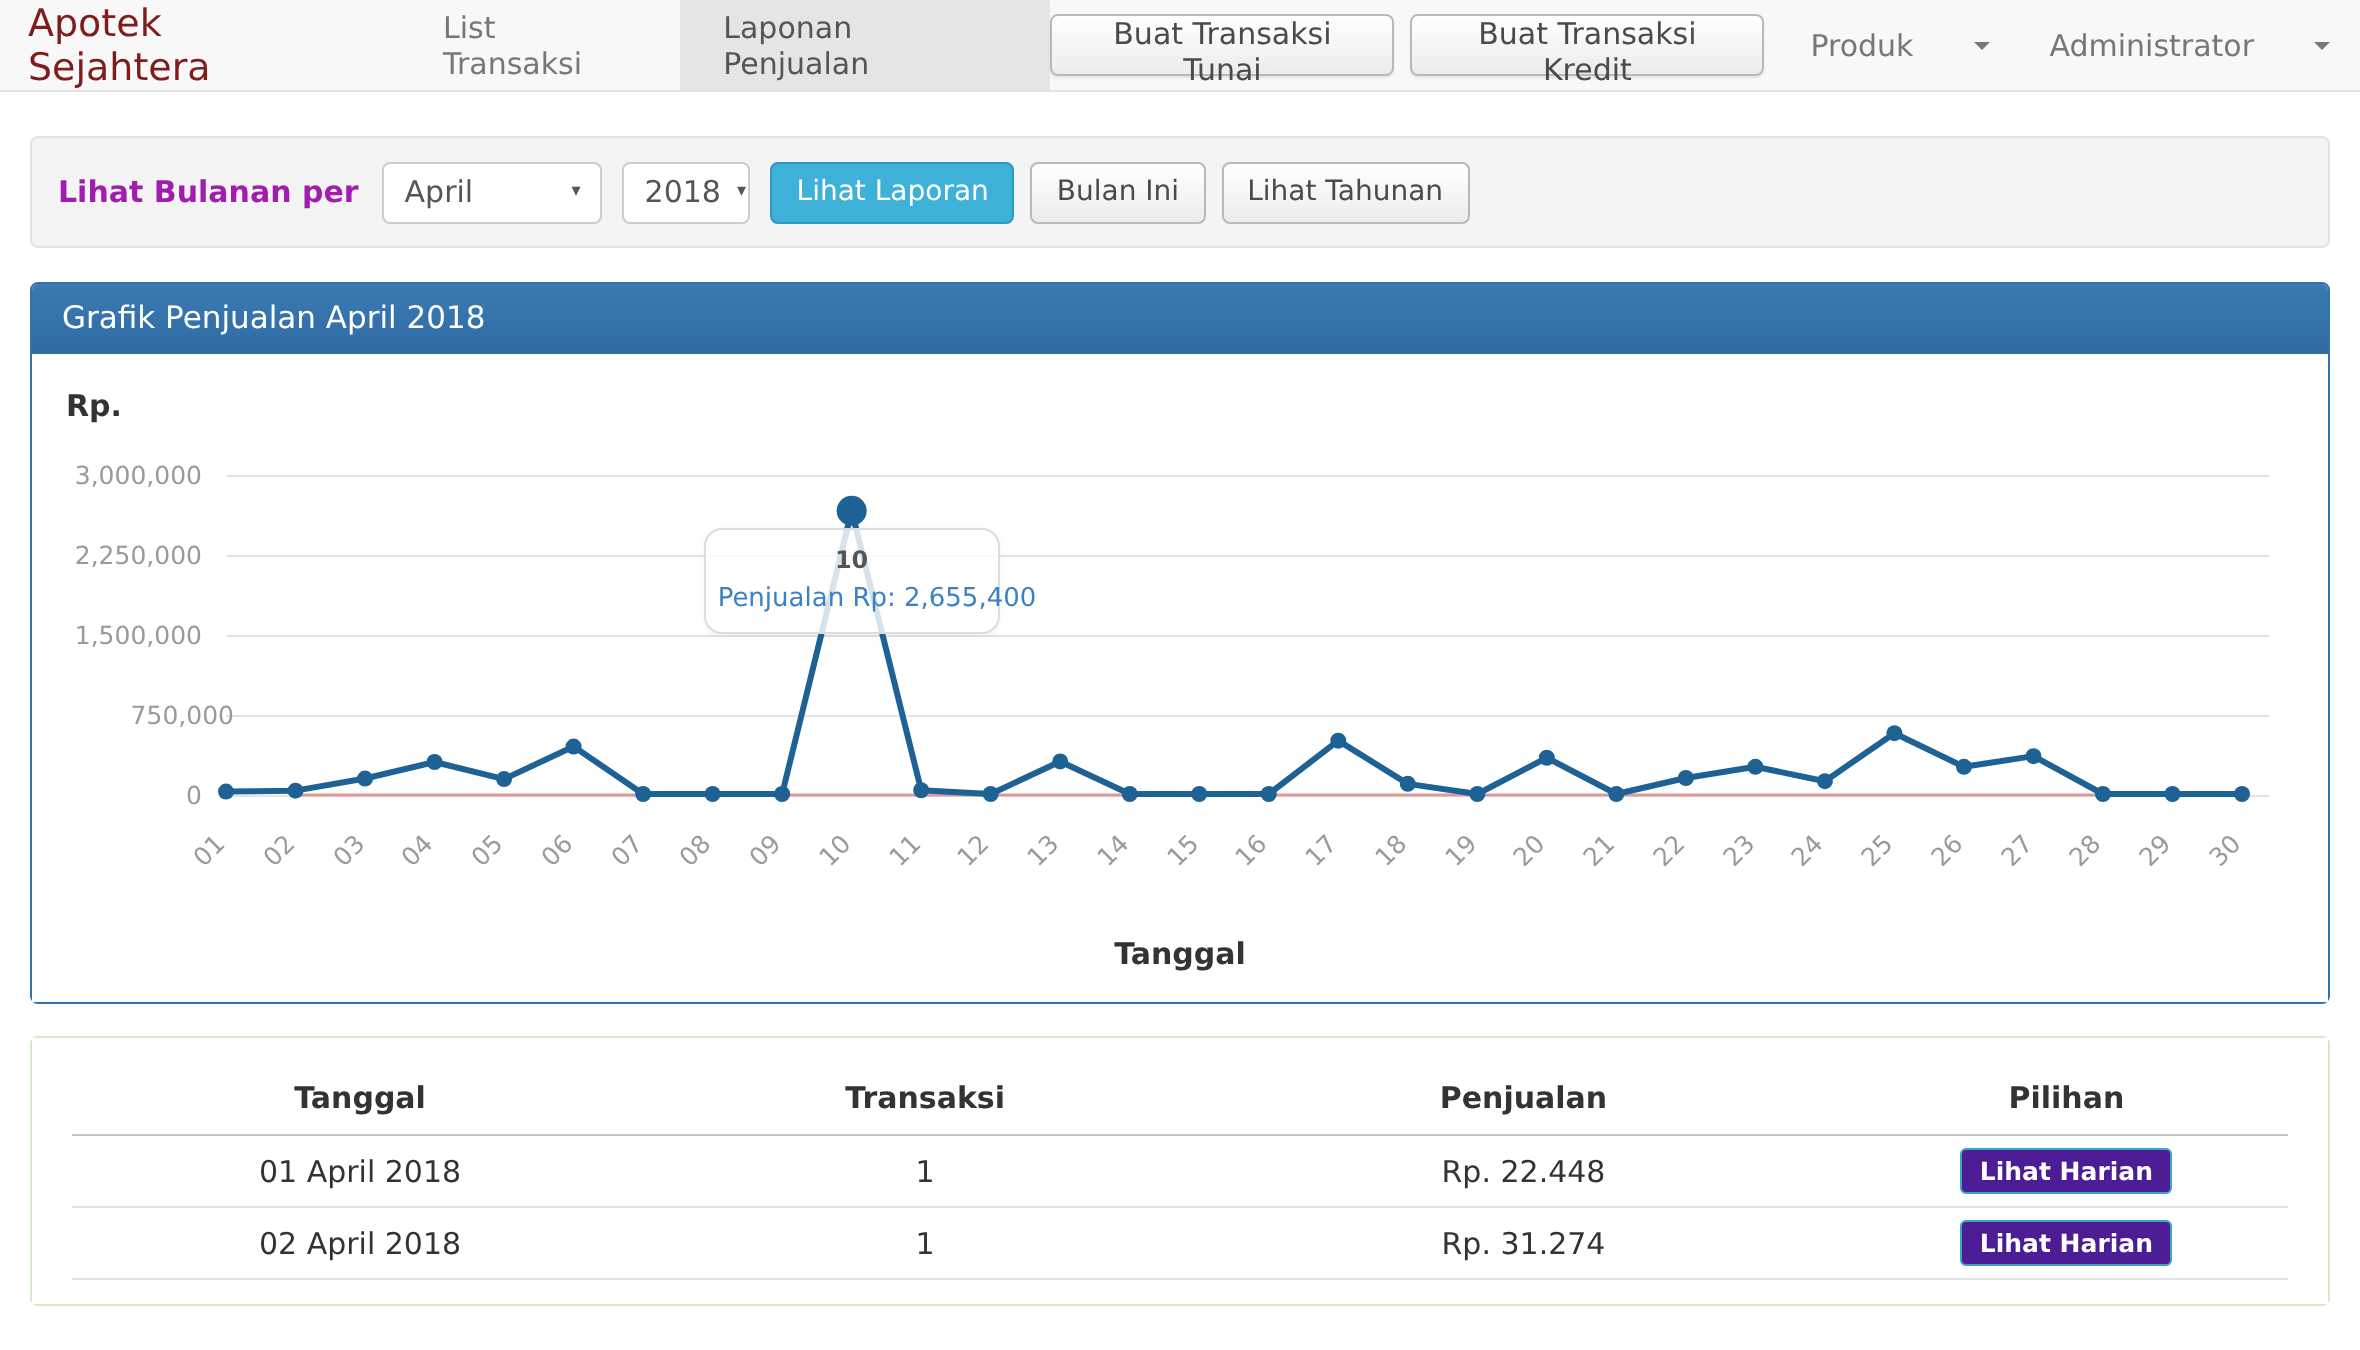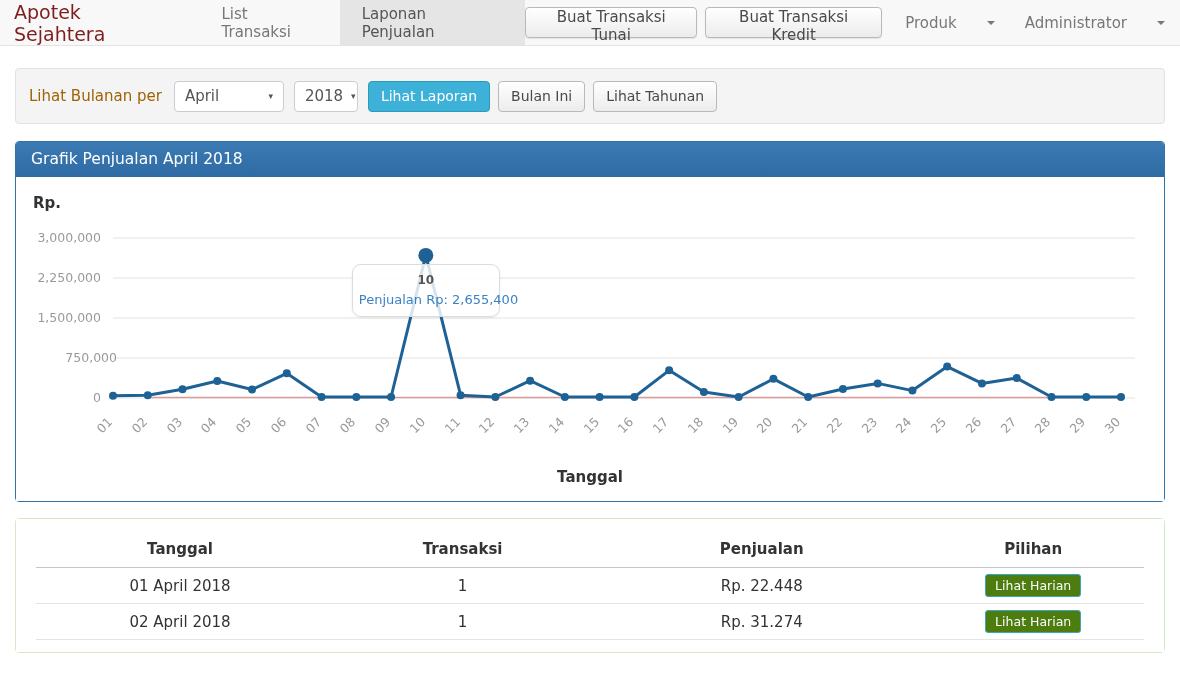--- a/index.html
+++ b/index.html
@@ -25,21 +25,21 @@
   .caret { display: inline-block; width: 0; height: 0; margin-left: 6px;
     border-left: 4px solid transparent; border-right: 4px solid transparent;
     border-top: 4px solid #777; }
 
   .container { margin: 0 15px; }
 
   
   .well { margin-top: 22px; height: 56px; background: #f4f4f4;
     border: 1px solid #e2e2e2; border-radius: 4px; display: flex;
     align-items: center; padding: 0 13px; }
-  .well-label { font-weight: normal; font-size: 15px; color: #a16207; margin-right: 12px; }
+  .well-label { font-weight: bold; font-size: 15px; color: #a21caf; margin-right: 12px; }
   .fake-select { background: #fff; border: 1px solid #ccc; border-radius: 4px;
     height: 31px; display: flex; align-items: center; font-size: 15px; color: #555;
     padding: 0 10px; margin-right: 10px; cursor: pointer; justify-content: space-between; }
   .sel-month { width: 110px; }
   .sel-year { width: 64px; }
   .sel-caret { font-size: 9px; color: #555; margin-left: 8px; }
   .btn { height: 31px; padding: 0 12px; font-size: 14px; border-radius: 4px;
     cursor: pointer; margin-right: 8px; font-family: inherit; }
   .btn-info { background: #3eb1d8; border: 1px solid #2a9bbd; color: #fff; }
   .btn-default { background: linear-gradient(#ffffff, #ececec);
@@ -73,23 +73,23 @@
     color: #3c763d; height: 35px; line-height: 35px; padding: 0 15px;
     font-size: 15.5px; border-radius: 3px 3px 0 0; }
   .panel-success .panel-body { padding: 12px 20px; }
   table.detail { width: 100%; border-collapse: collapse; font-size: 15px; }
   table.detail th { font-weight: bold; color: #333; text-align: center;
     padding: 9px 6px; border-bottom: 1px solid #c6c6c6; }
   table.detail td { text-align: center; color: #333; padding: 6px 6px;
     border-bottom: 1px solid #e4e4e4; }
   table.detail col.c1 { width: 26%; } table.detail col.c2 { width: 25%; }
   table.detail col.c3 { width: 29%; } table.detail col.c4 { width: 20%; }
-  .btn-xs-info { background: #4d7c0f; border: 1px solid #3aa6c6; color: #fff;
+  .btn-xs-info { background: #4c1d95; border: 1px solid #3aa6c6; color: #fff;
     font-size: 12.5px; padding: 3px 9px; border-radius: 3px; cursor: pointer;
-    font-family: inherit; text-shadow: 0 0 1px rgba(0,0,0,.1); }
+    font-family: inherit; text-shadow: 0 0 1px rgba(0,0,0,.1); font-weight: bold; }
 </style>
 </head>
 <body>
 
 <div class="navbar">
   <div class="brand">Apotek Sejahtera</div>
   <div class="nav-item">List Transaksi</div>
   <div class="nav-item active">Laponan Penjualan</div>
   <div class="nav-right">
     <button class="nav-btn">Buat Transaksi Tunai</button>

